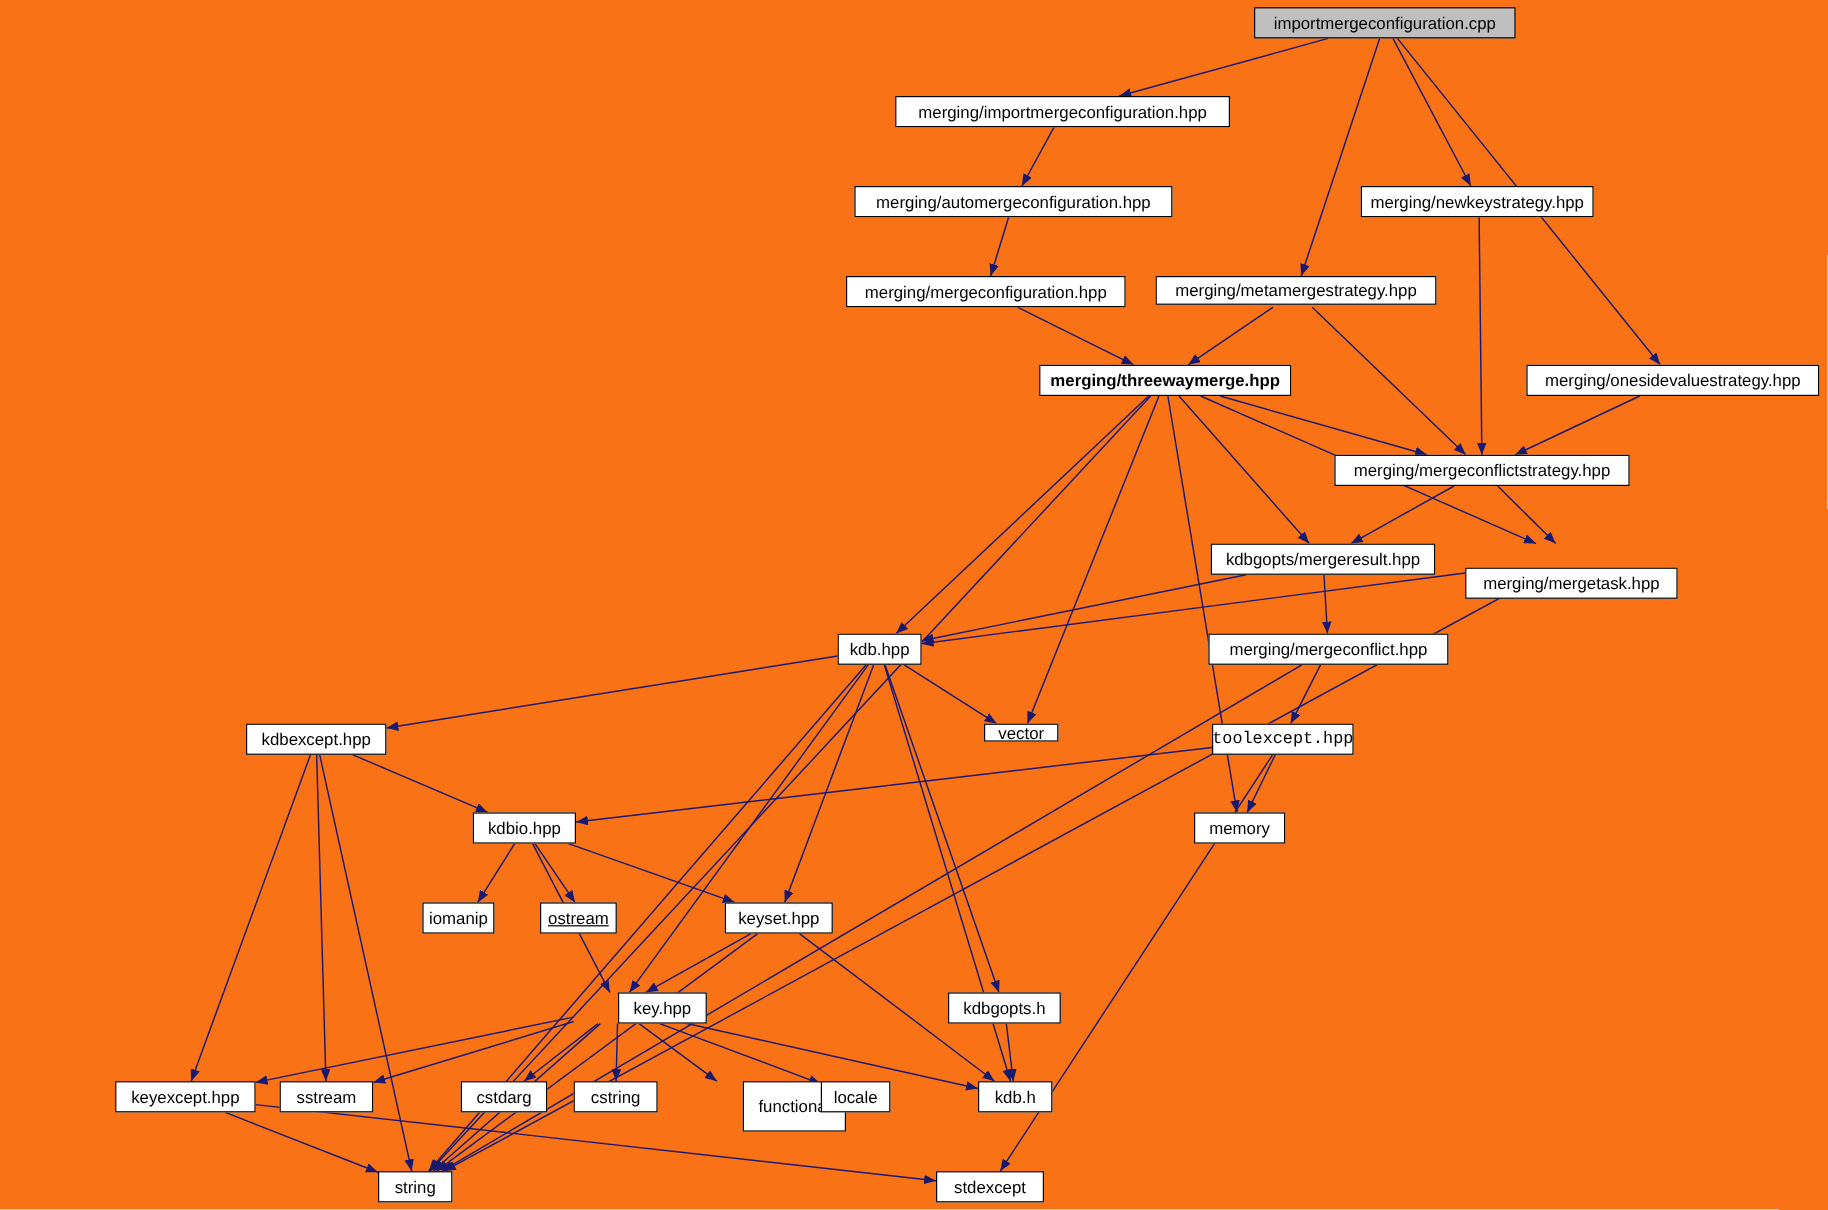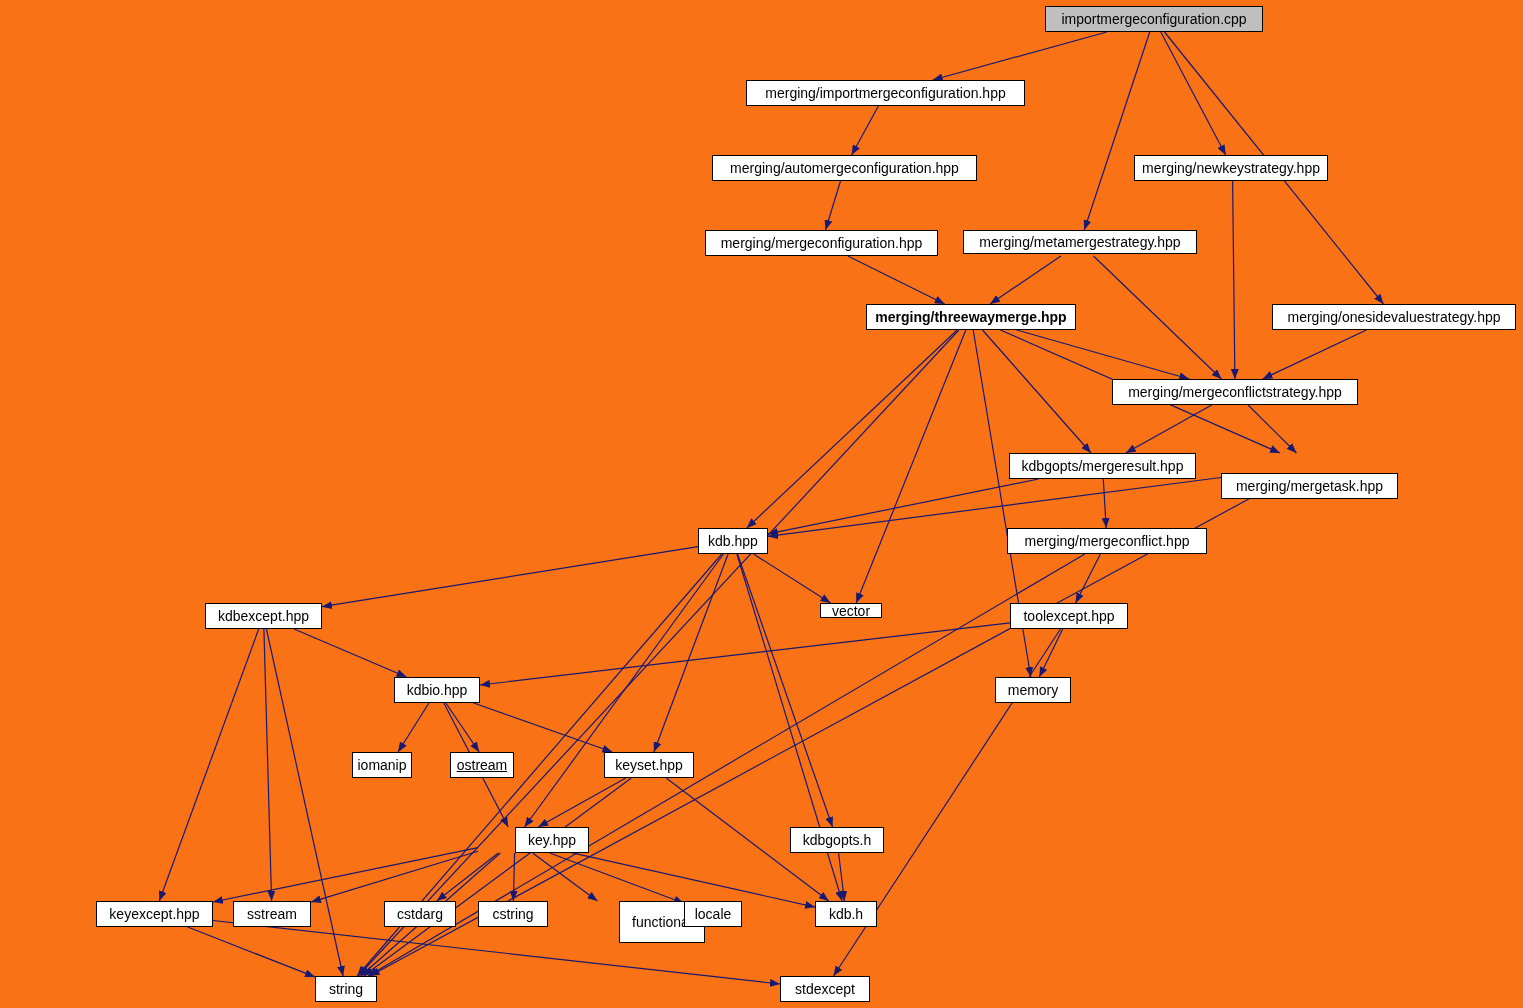--- a/index.html
+++ b/index.html
@@ -109,21 +109,21 @@
       <div class="node" style="left: 963px; top: 230px; width: 234px; height: 24px;">merging/metamergestrategy.hpp</div>
       <div class="node" style="left: 866px; top: 304px; width: 210px; height: 26px; font-weight: bold;">merging/threewaymerge.hpp</div>
       <div class="node" style="left: 1272px; top: 304px; width: 244px; height: 26px;">merging/onesidevaluestrategy.hpp</div>
       <div class="node" style="left: 1112px; top: 379px; width: 246px; height: 26px;">merging/mergeconflictstrategy.hpp</div>
       <div class="node" style="left: 1009px; top: 453px; width: 187px; height: 26px;">kdbgopts/mergeresult.hpp</div>
       <div class="node" style="left: 1221px; top: 453px; width: 177px; height: 26px; margin-top: 20px;">merging/mergetask.hpp</div>
       <div class="node" style="left: 698px; top: 528px; width: 70px; height: 26px;">kdb.hpp</div>
       <div class="node" style="left: 1007px; top: 528px; width: 200px; height: 26px;">merging/mergeconflict.hpp</div>
       <div class="node" style="left: 820px; top: 603px; width: 62px; height: 15px;">vector</div>
       <div class="node" style="left: 205px; top: 603px; width: 117px; height: 26px;">kdbexcept.hpp</div>
-      <div class="node" style="left: 1010px; top: 603px; width: 118px; height: 26px;">toolexcept.hpp</div>
+      <div class="node" style="left: 1010px; top: 603px; width: 118px; height: 26px; font-family: Liberation Mono, monospace;">toolexcept.hpp</div>
       <div class="node" style="left: 394px; top: 677px; width: 86px; height: 26px;">kdbio.hpp</div>
       <div class="node" style="left: 995px; top: 677px; width: 76px; height: 26px;">memory</div>
       <div class="node" style="left: 352px; top: 752px; width: 60px; height: 26px;">iomanip</div>
       <div class="node" style="left: 450px; top: 752px; width: 64px; height: 26px; text-decoration: underline;">ostream</div>
       <div class="node" style="left: 604px; top: 752px; width: 90px; height: 26px;">keyset.hpp</div>
       <div class="node" style="left: 478px; top: 827px; width: 74px; height: 26px; margin-left: 37px;">key.hpp</div>
       <div class="node" style="left: 790px; top: 827px; width: 94px; height: 26px;">kdbgopts.h</div>
       <div class="node" style="left: 96px; top: 901px; width: 117px; height: 26px;">keyexcept.hpp</div>
       <div class="node" style="left: 233px; top: 901px; width: 78px; height: 26px;">sstream</div>
       <div class="node" style="left: 384px; top: 901px; width: 72px; height: 26px;">cstdarg</div>

